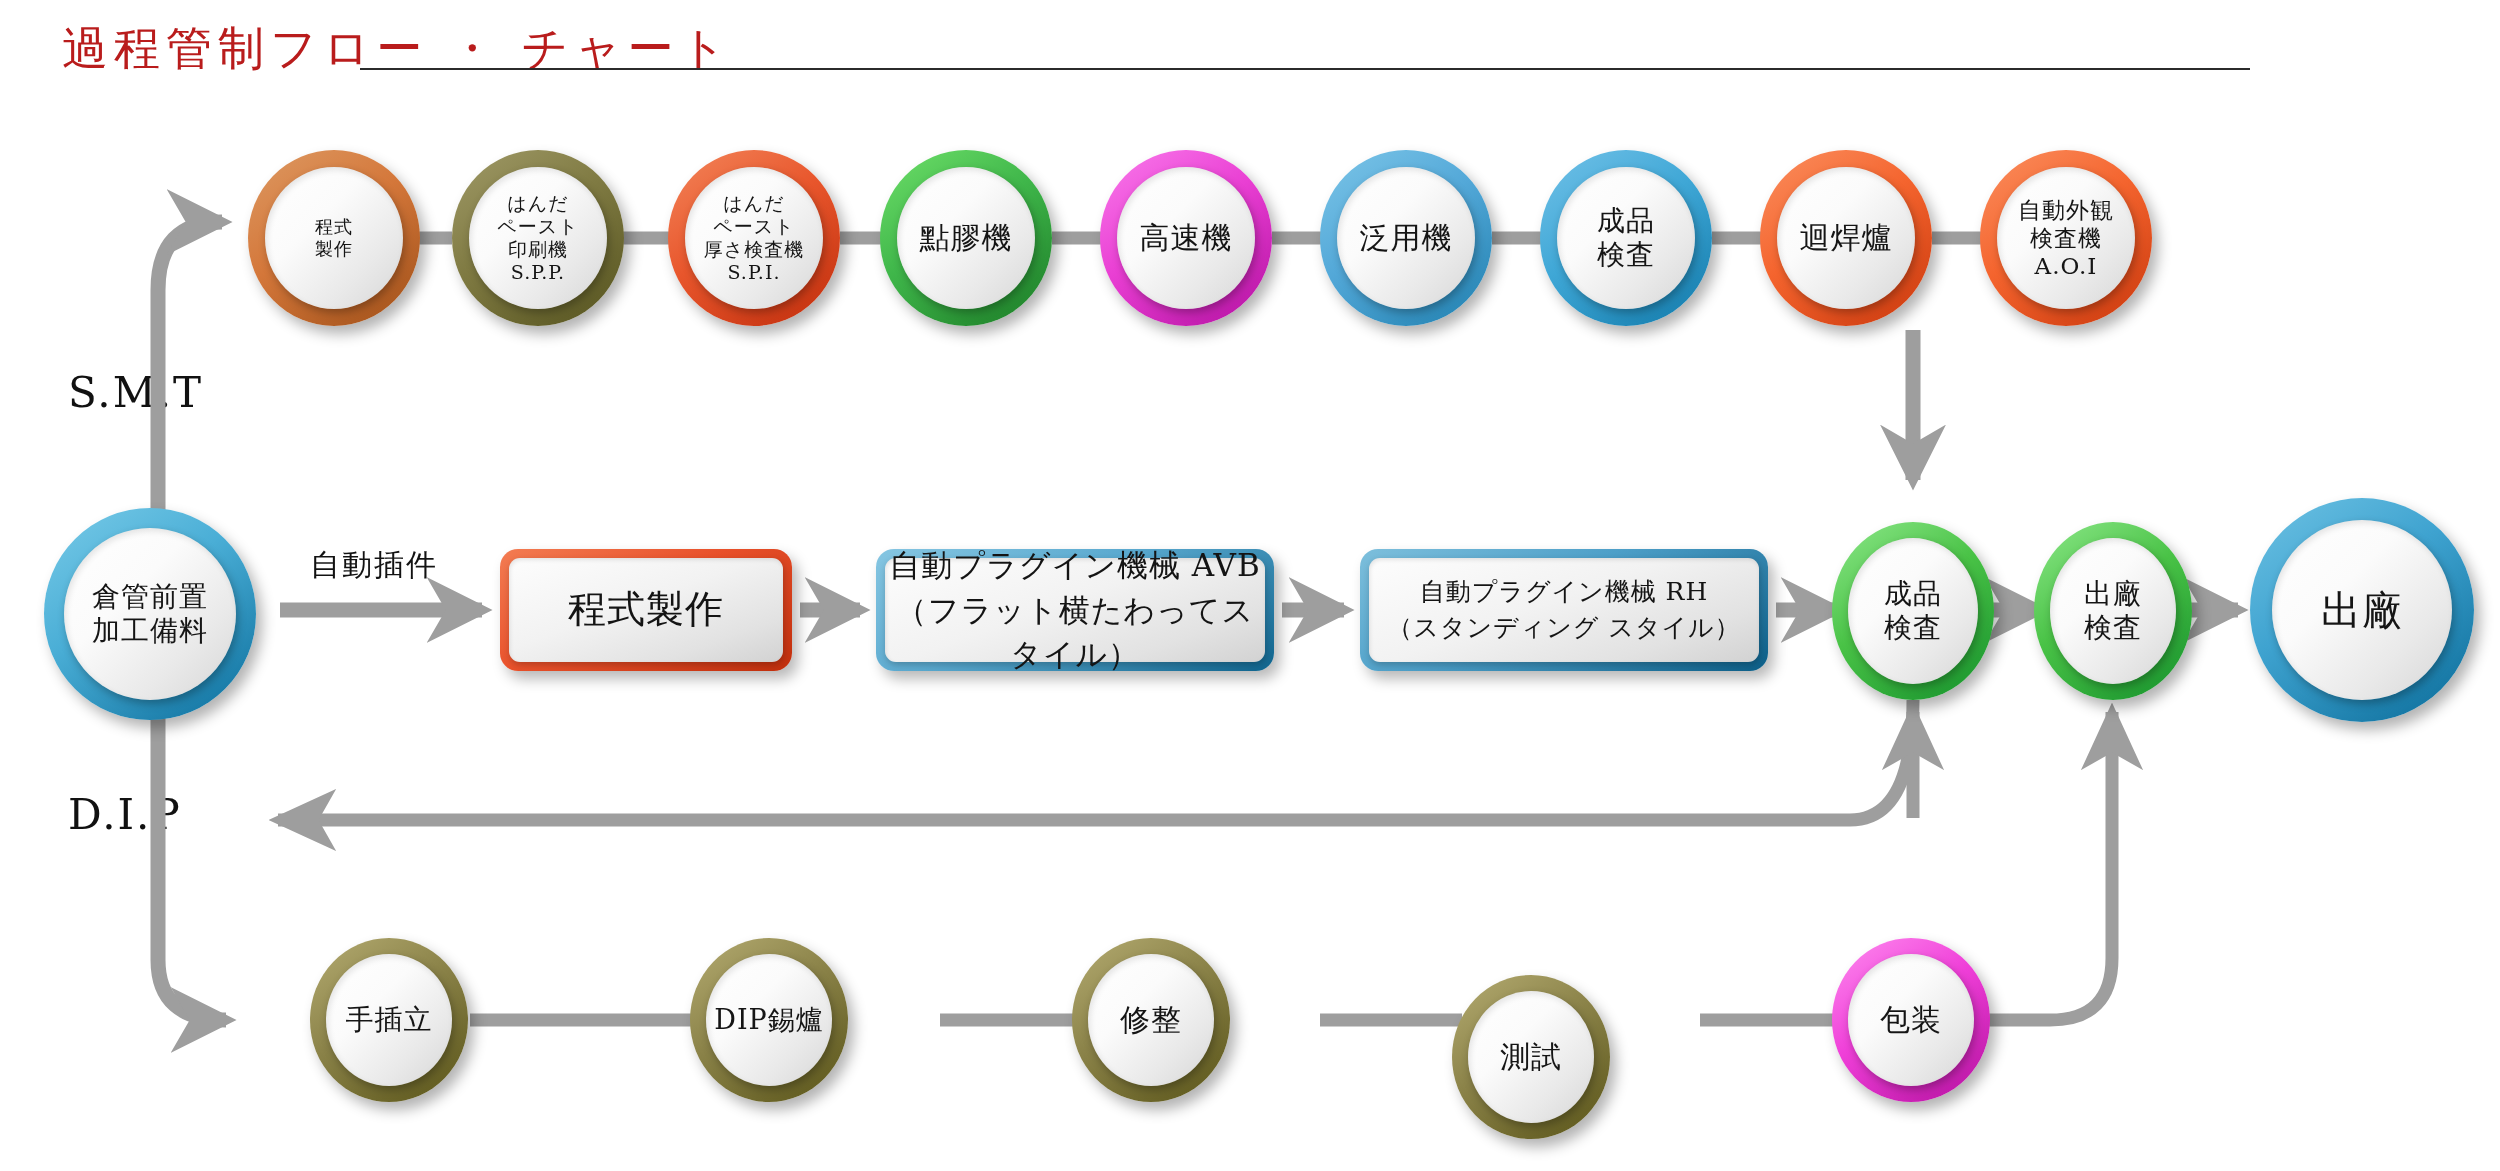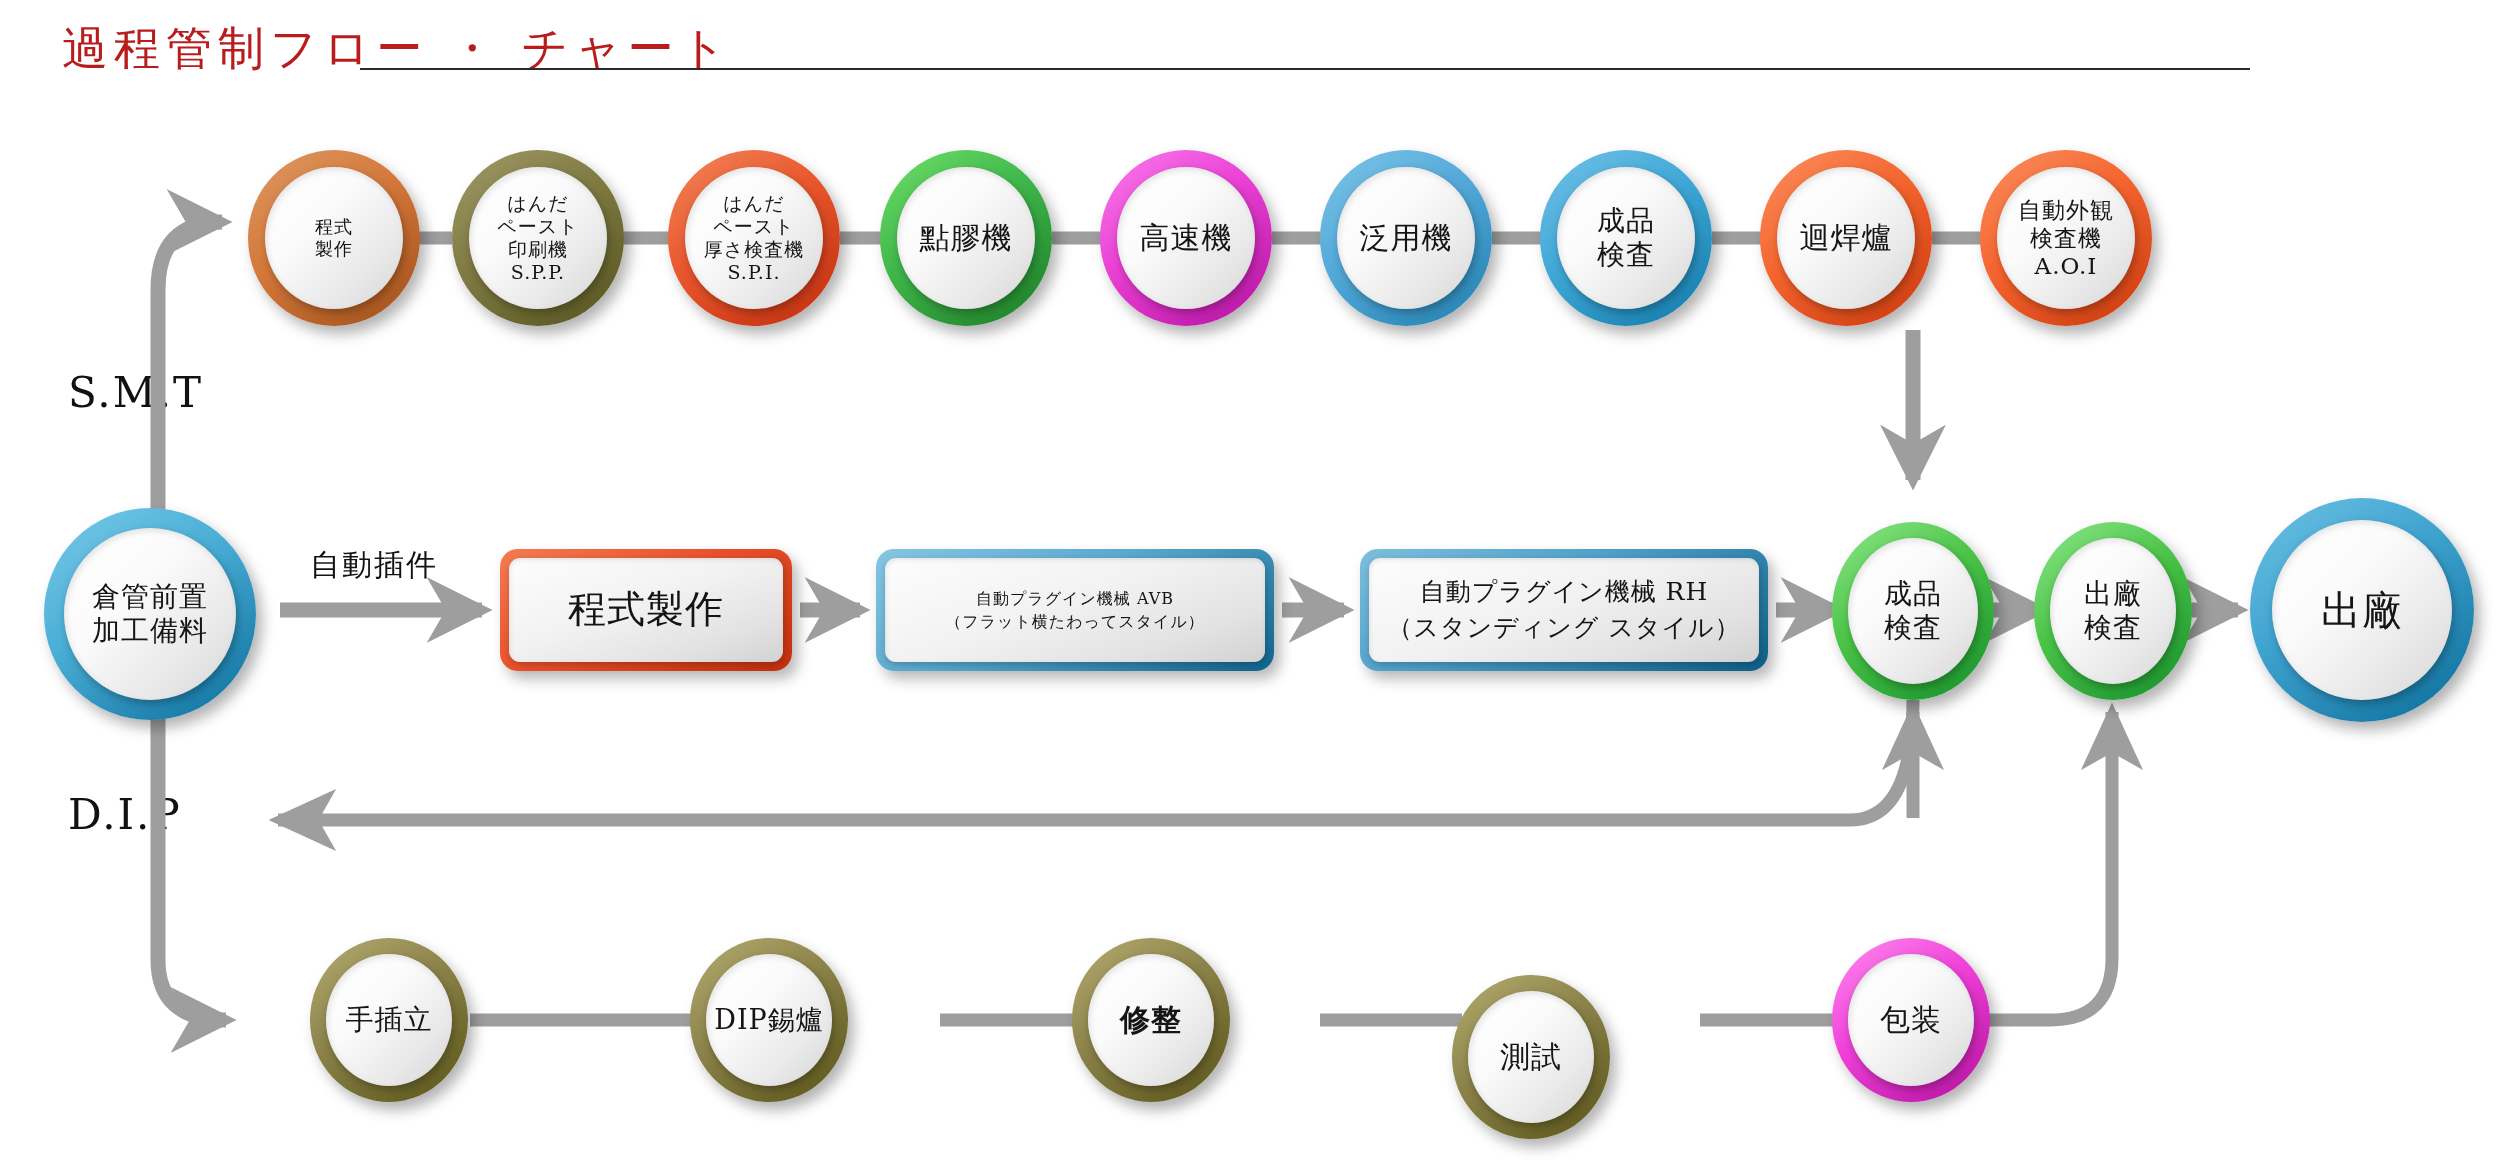--- a/index.html
+++ b/index.html
@@ -269,21 +269,21 @@
 
   <div class="boxnode" style="left:500px; top:549px; width:292px; height:122px;
               background:linear-gradient(150deg,#f37c52,#e8502a 45%,#c12f0d);">
     <div class="binner" style="font-size:38px;">
       <span class="blabel">程式製作</span>
     </div>
   </div>
 
   <div class="boxnode" style="left:876px; top:549px; width:398px; height:122px;
               background:linear-gradient(150deg,#86c6e2,#5aa9cf 42%,#10658e);">
-    <div class="binner" style="font-size:16px;text-align:center;">
+    <div class="binner" style="font-size:31px;text-align:center;">
       <span class="blabel">自動プラグイン機械 AVB
 （フラット横たわってスタイル）</span>
     </div>
   </div>
 
   <div class="boxnode" style="left:1360px; top:549px; width:408px; height:122px;
               background:linear-gradient(150deg,#7dbfdc,#4d9fc8 42%,#0d5f88);">
     <div class="binner" style="font-size:25px;">
       <span class="blabel">自動プラグイン機械 RH
 （スタンディング スタイル）</span>
@@ -320,21 +320,21 @@
     </div>
   </div>
 
   <div class="node" style="left:690px; top:938px; width:158px; height:164px;">
     <div class="ring" style="background:linear-gradient(145deg,#b5ac72,#8a8248 45%,#595418);"></div>
     <div class="inner" style="inset:16px; font-size:27px;">
       <span class="label">DIP錫爐</span>
     </div>
   </div>
 
-  <div class="node" style="left:1072px; top:938px; width:158px; height:164px;font-weight:bold;">
+  <div class="node" style="left:1072px; top:938px; width:158px; height:164px;">
     <div class="ring" style="background:linear-gradient(145deg,#b5ac72,#8a8248 45%,#595418);"></div>
     <div class="inner" style="inset:16px; font-size:30px;">
       <span class="label">修整</span>
     </div>
   </div>
 
   <div class="node" style="left:1452px; top:975px; width:158px; height:164px;">
     <div class="ring" style="background:linear-gradient(145deg,#b5ac72,#8a8248 45%,#595418);"></div>
     <div class="inner" style="inset:16px; font-size:30px;">
       <span class="label">測試</span>

